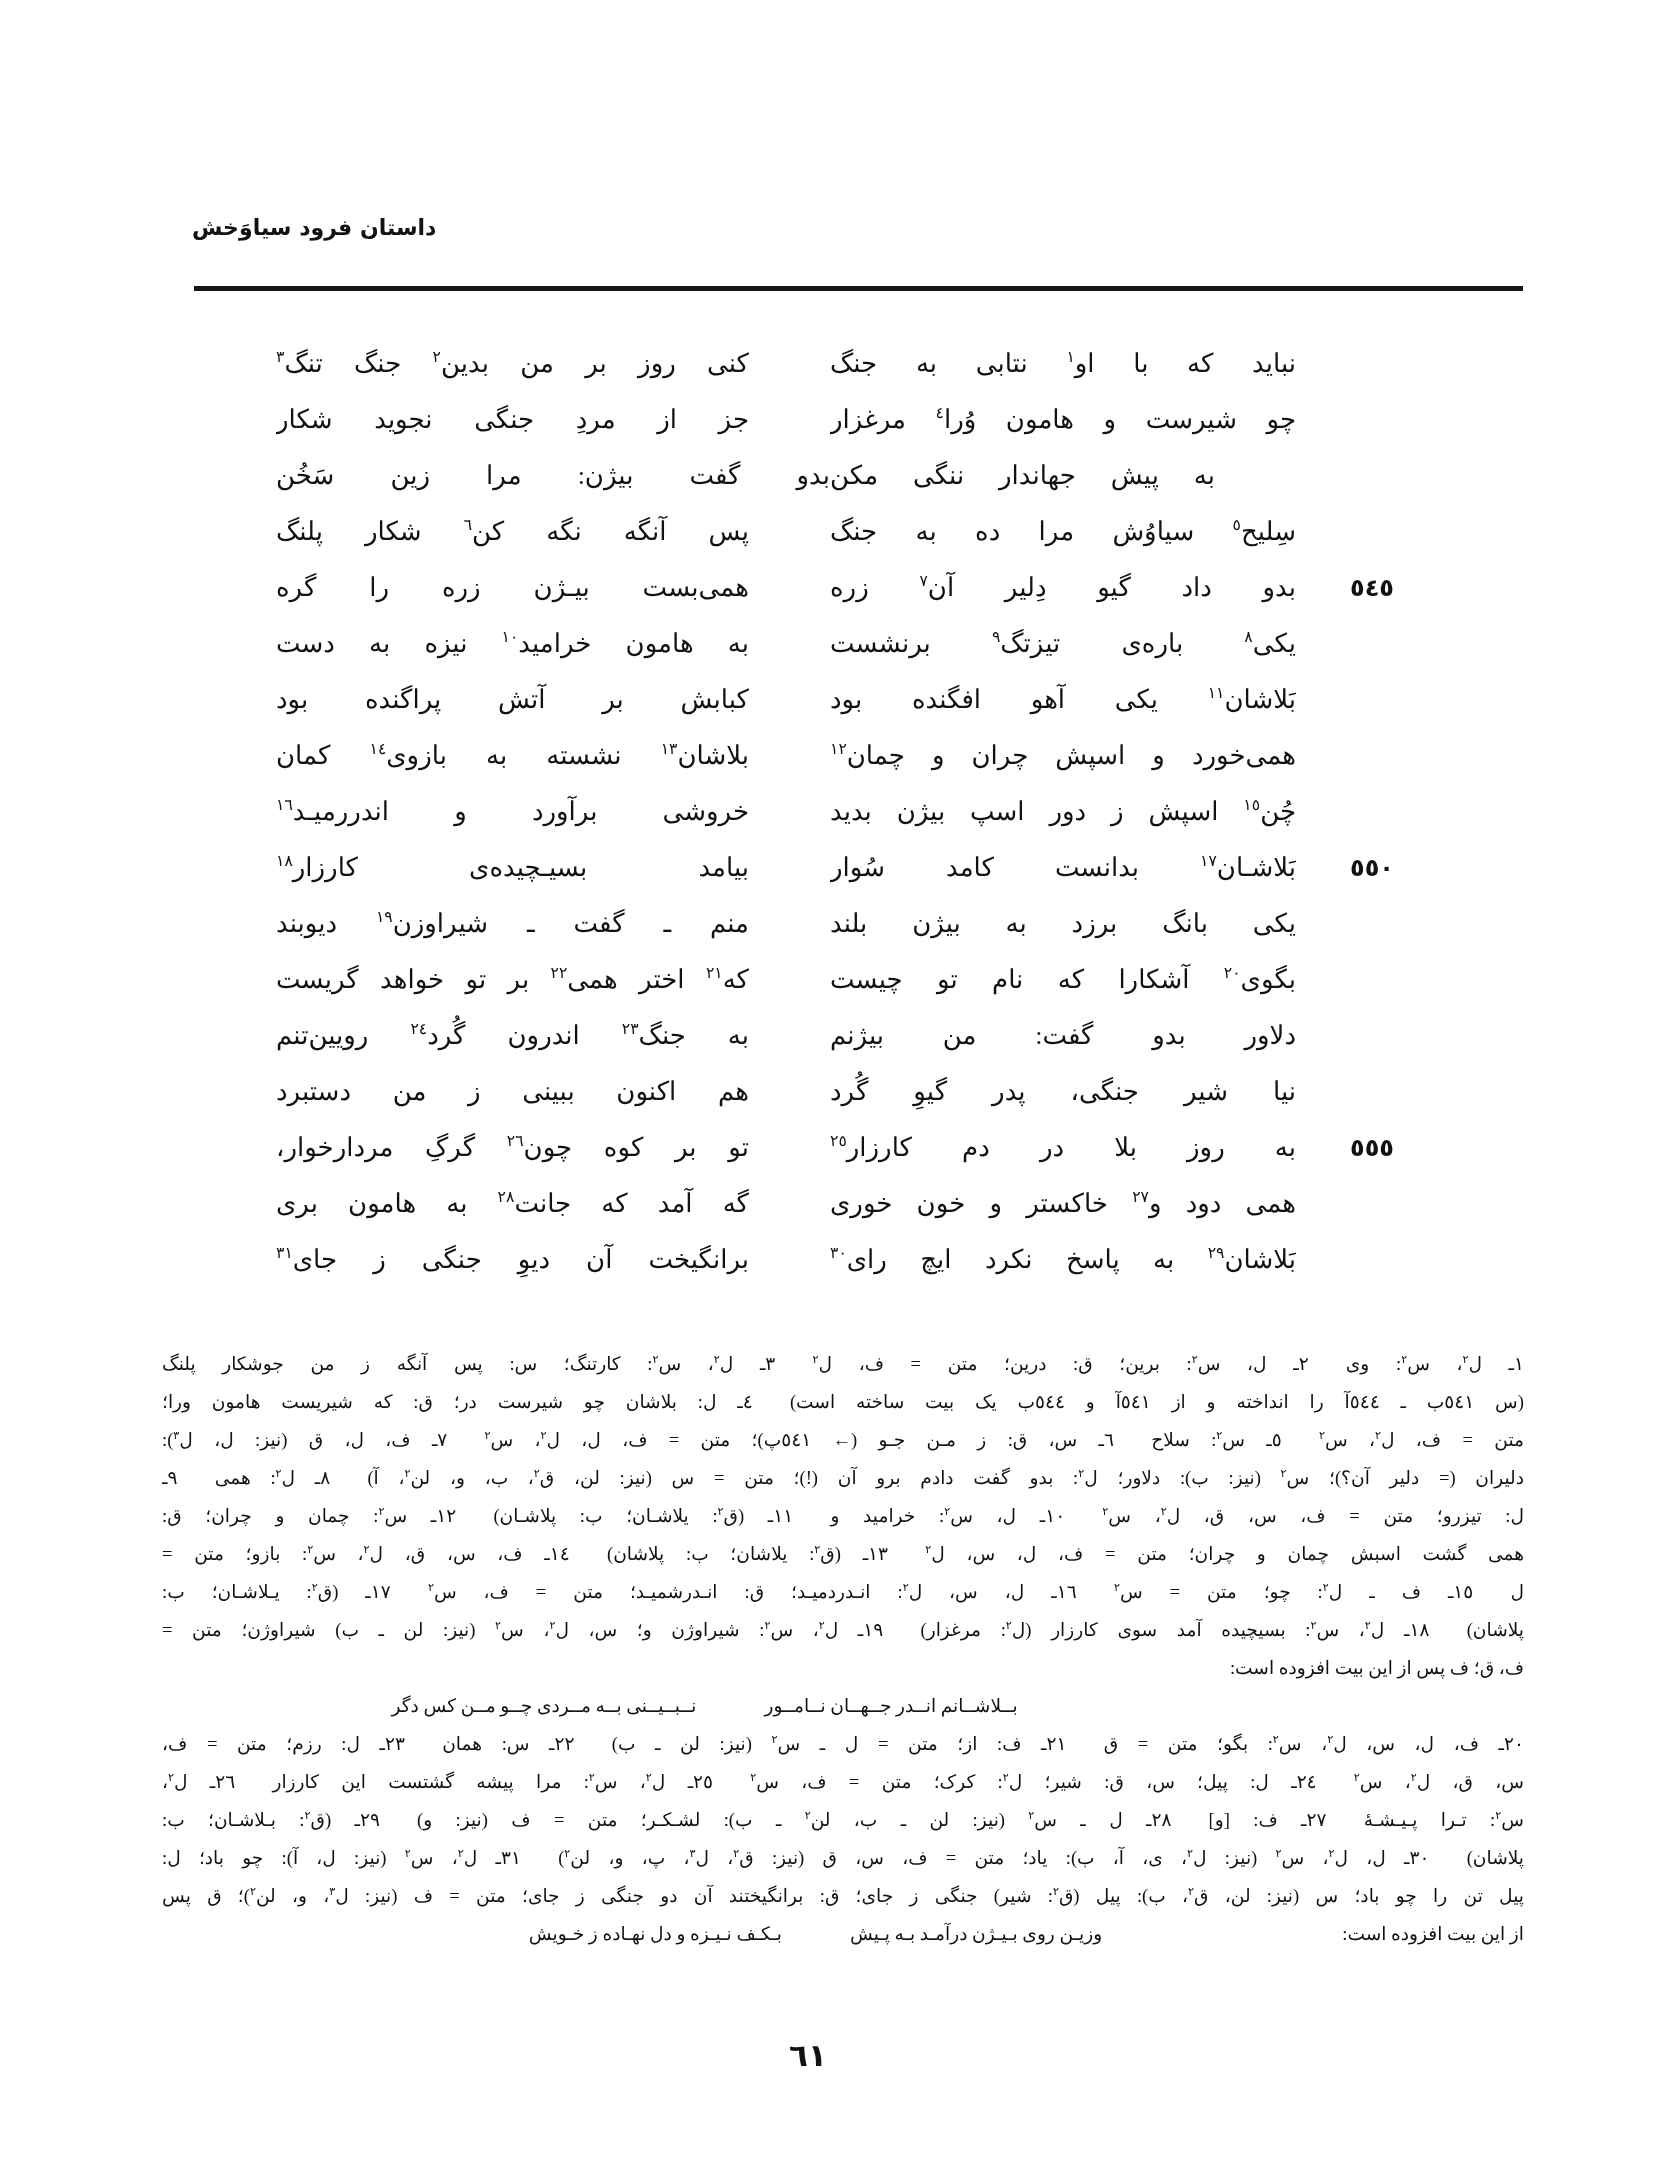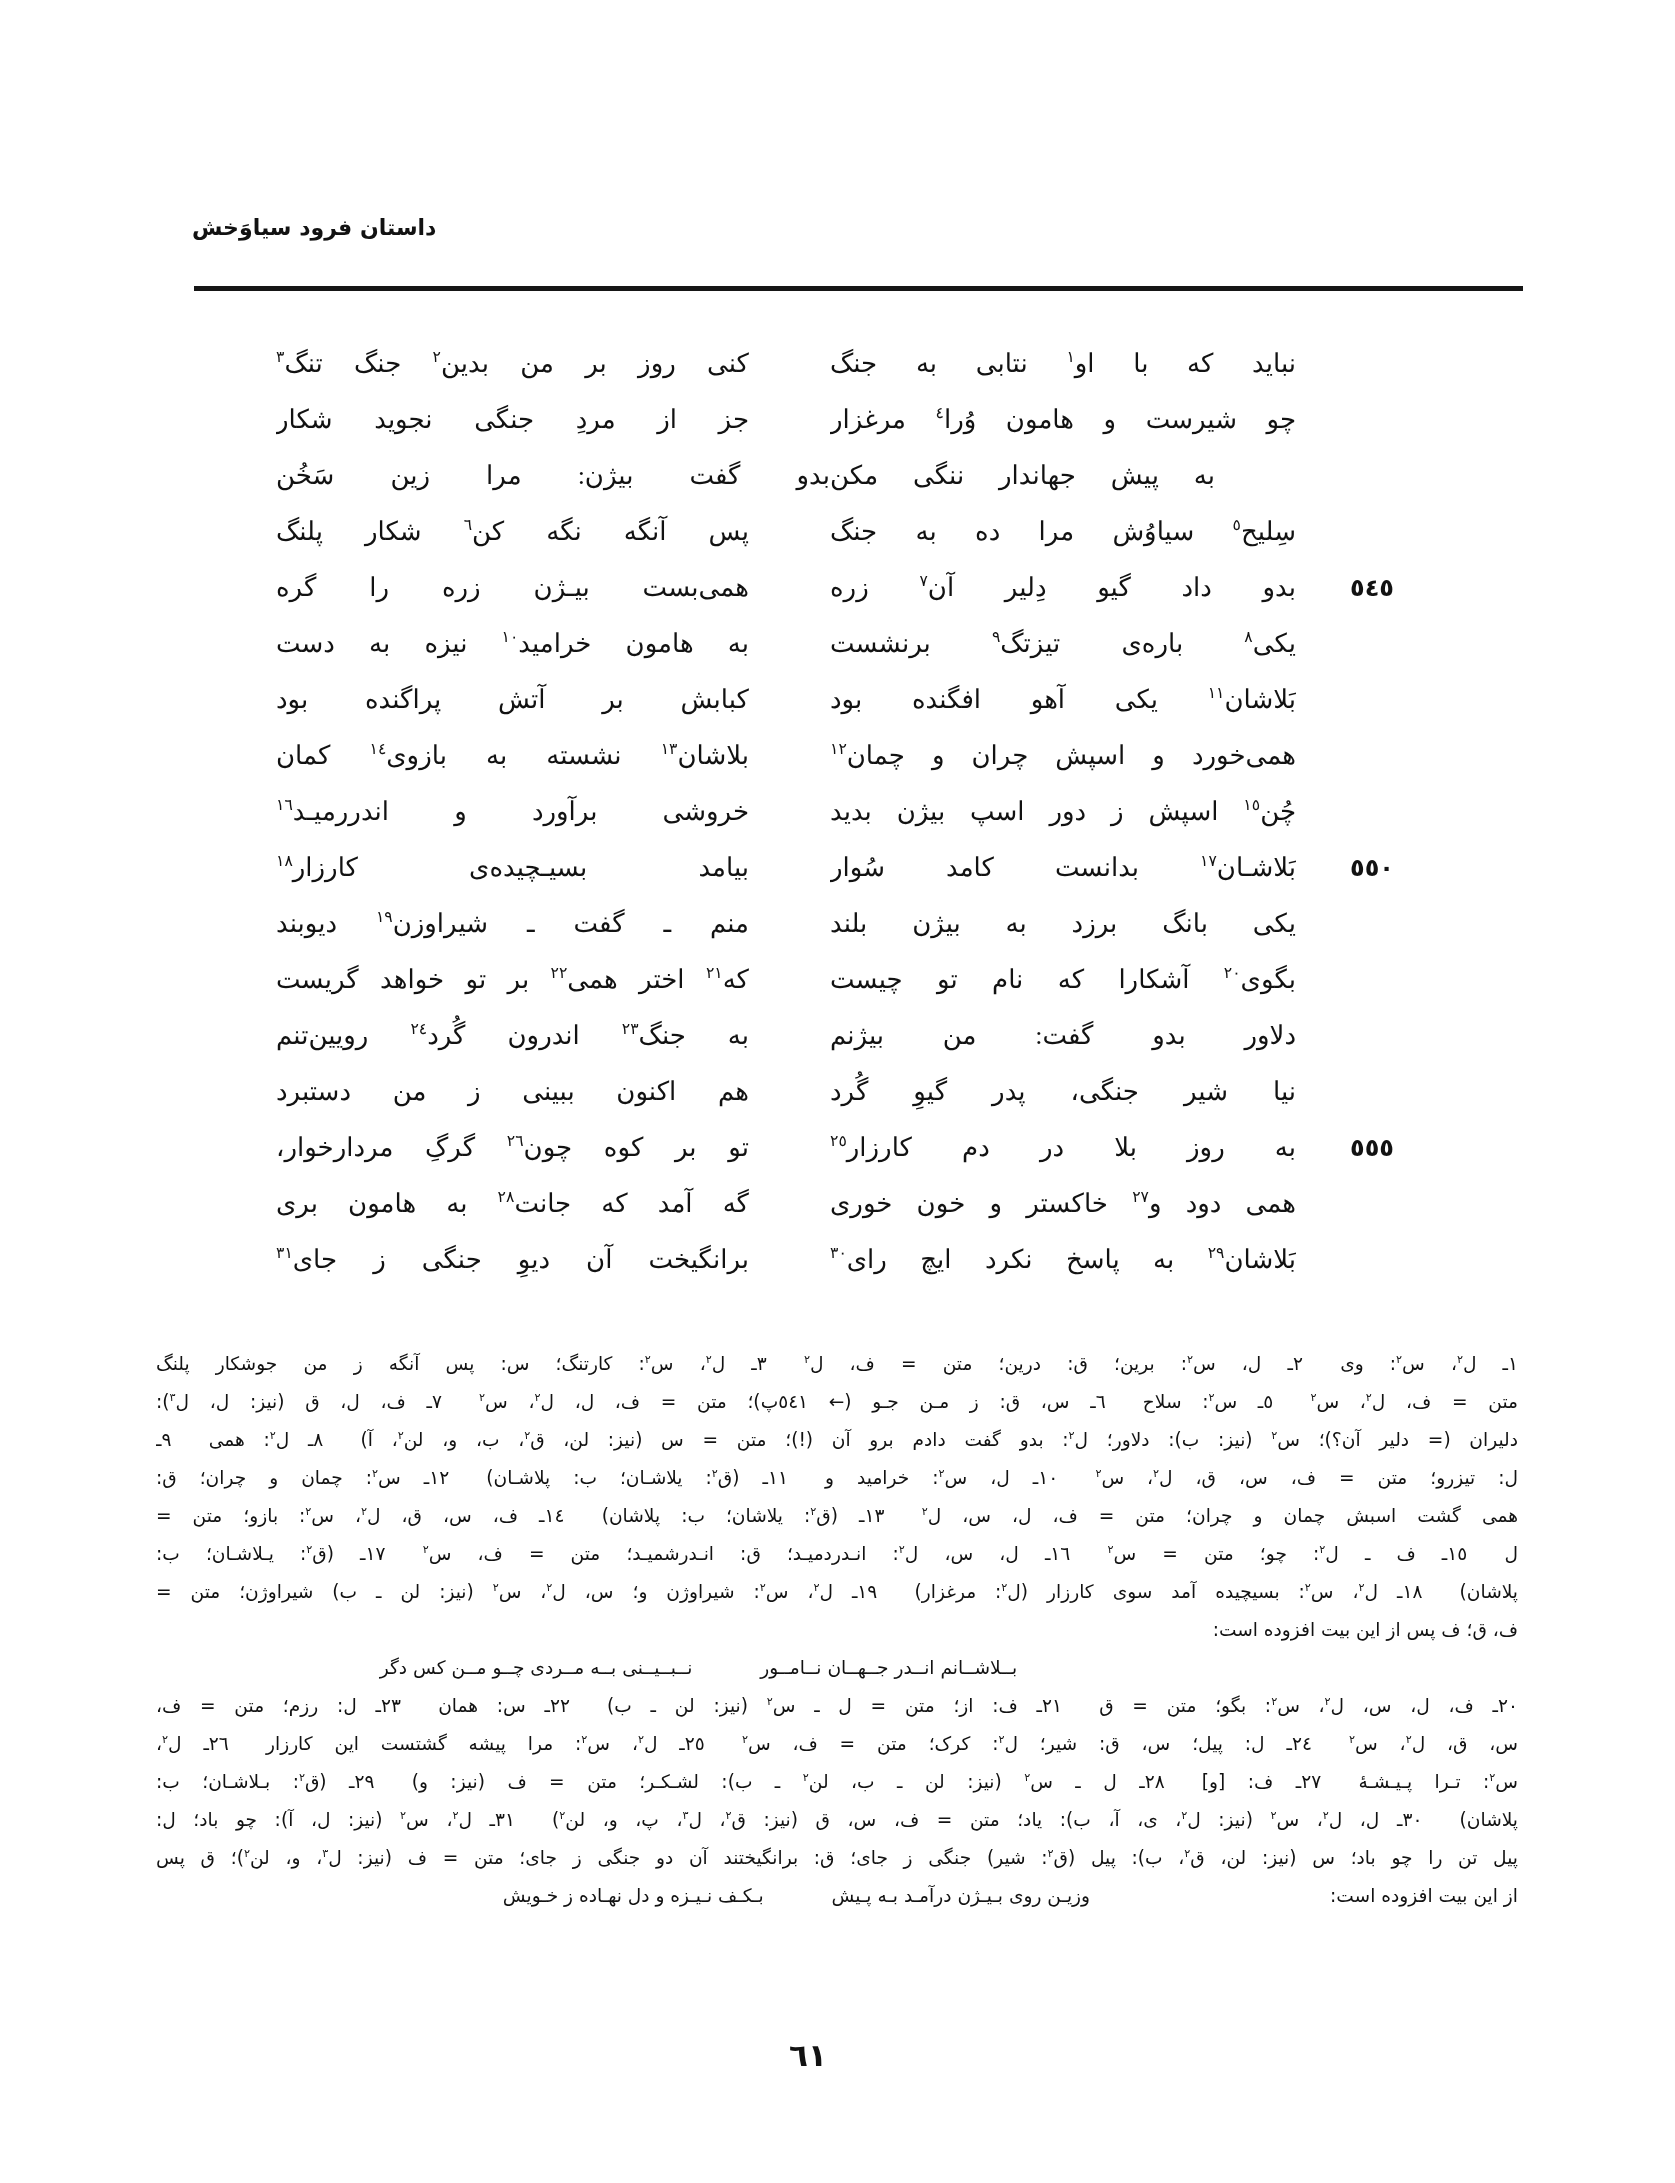--- a/index.html
+++ b/index.html
@@ -33,22 +33,22 @@
     font-weight:bold;
   }
   .hemi {
     font-size:26px; line-height:56px;
     text-align:justify; text-align-last:justify;
     overflow:hidden;
     font-family:Liberation Serif, serif;
   }
   .hemi.left { padding-right:81px; }
   .footnotes {
-    position:absolute; top:1345px; left:156px; width:1362px;
-    direction:rtl; font-size:18.6px;
+    position:absolute; top:1345px; left:162px; width:1362px;
+    direction:rtl; font-size:18.6px;font-family:Liberation Serif, serif;
   }
   .fn-line {
     height:38px; line-height:38px;
     text-align:justify; text-align-last:justify;
     overflow:hidden; white-space:nowrap;
   }
   .fn-line.no-just { text-align:right; text-align-last:right; }
   .fn-verse {
     height:38px; line-height:38px;
     display:flex; direction:rtl; justify-content:center; gap:68px;
@@ -154,20 +154,21 @@
         <div class="hemi left sup">گه آمد که جانت<sup class="fnref">٢٨</sup> به هامون بری</div>
       </div>
       <div class="poem-row">
         <div class="verse-num"></div>
         <div class="hemi sup">بَلاشان<sup class="fnref">٢٩</sup> به پاسخ نکرد ایچ رای<sup class="fnref">٣٠</sup></div>
         <div class="hemi left sup">برانگیخت آن دیوِ جنگی ز جای<sup class="fnref">٣١</sup></div>
       </div>
     </div>
   <div class="footnotes" id="footnotes">
       <div class="fn-line sup">١ـ ل<sup class="fnref">٢</sup>، س<sup class="fnref">٢</sup>: وی  ٢ـ ل، س<sup class="fnref">٢</sup>: برین؛ ق: درین؛ متن = ف، ل<sup class="fnref">٢</sup>  ٣ـ ل<sup class="fnref">٢</sup>، س<sup class="fnref">٢</sup>: کارتنگ؛ س: پس آنگه ز من جوشکار پلنگ</div>
+      <div class="fn-line sup">(س ٥٤١ب ـ ٥٤٤آ را انداخته و از ٥٤١آ و ٥٤٤ب یک بیت ساخته است)  ٤ـ ل: بلاشان چو شیرست در؛ ق: که شیریست هامون ورا؛</div>
       <div class="fn-line sup">متن = ف، ل<sup class="fnref">٢</sup>، س<sup class="fnref">٢</sup>  ٥ـ س<sup class="fnref">٢</sup>: سلاح  ٦ـ س، ق: ز مـن جـو (← ٥٤١پ)؛ متن = ف، ل، ل<sup class="fnref">٢</sup>، س<sup class="fnref">٢</sup>  ٧ـ ف، ل، ق (نیز: ل، ل<sup class="fnref">٣</sup>):</div>
       <div class="fn-line sup">دلیران (= دلیر آن؟)؛ س<sup class="fnref">٢</sup> (نیز: ب): دلاور؛ ل<sup class="fnref">٢</sup>: بدو گفت دادم برو آن (!)؛ متن = س (نیز: لن، ق<sup class="fnref">٢</sup>، ب، و، لن<sup class="fnref">٢</sup>، آ)  ٨ـ ل<sup class="fnref">٢</sup>: همی  ٩ـ</div>
       <div class="fn-line sup">ل: تیزرو؛ متن = ف، س، ق، ل<sup class="fnref">٢</sup>، س<sup class="fnref">٢</sup>  ١٠ـ ل، س<sup class="fnref">٢</sup>: خرامید و  ١١ـ (ق<sup class="fnref">٢</sup>: یلاشـان؛ ب: پلاشـان)  ١٢ـ س<sup class="fnref">٢</sup>: چمان و چران؛ ق:</div>
       <div class="fn-line sup">همی گشت اسبش چمان و چران؛ متن = ف، ل، س، ل<sup class="fnref">٢</sup>  ١٣ـ (ق<sup class="fnref">٢</sup>: یلاشان؛ ب: پلاشان)  ١٤ـ ف، س، ق، ل<sup class="fnref">٢</sup>، س<sup class="fnref">٢</sup>: بازو؛ متن =</div>
       <div class="fn-line sup">ل  ١٥ـ ف ـ ل<sup class="fnref">٢</sup>: چو؛ متن = س<sup class="fnref">٢</sup>  ١٦ـ ل، س، ل<sup class="fnref">٢</sup>: انـدردمیـد؛ ق: انـدرشمیـد؛ متن = ف، س<sup class="fnref">٢</sup>  ١٧ـ (ق<sup class="fnref">٢</sup>: یـلاشـان؛ ب:</div>
       <div class="fn-line sup">پلاشان)  ١٨ـ ل<sup class="fnref">٢</sup>، س<sup class="fnref">٢</sup>: بسیچیده آمد سوی کارزار (ل<sup class="fnref">٢</sup>: مرغزار)  ١٩ـ ل<sup class="fnref">٢</sup>، س<sup class="fnref">٢</sup>: شیراوژن و؛ س، ل<sup class="fnref">٢</sup>، س<sup class="fnref">٢</sup> (نیز: لن ـ ب) شیراوژن؛ متن =</div>
       <div class="fn-line sup no-just">ف، ق؛ ف پس از این بیت افزوده است:</div>
       <div class="fn-verse">
         <span class="fn-hemi sup">بــلاشــانم انــدر جــهــان نــامــور</span>
         <span class="fn-hemi sup">نــبــیــنی بــه مــردی چــو مــن کس دگر</span>

